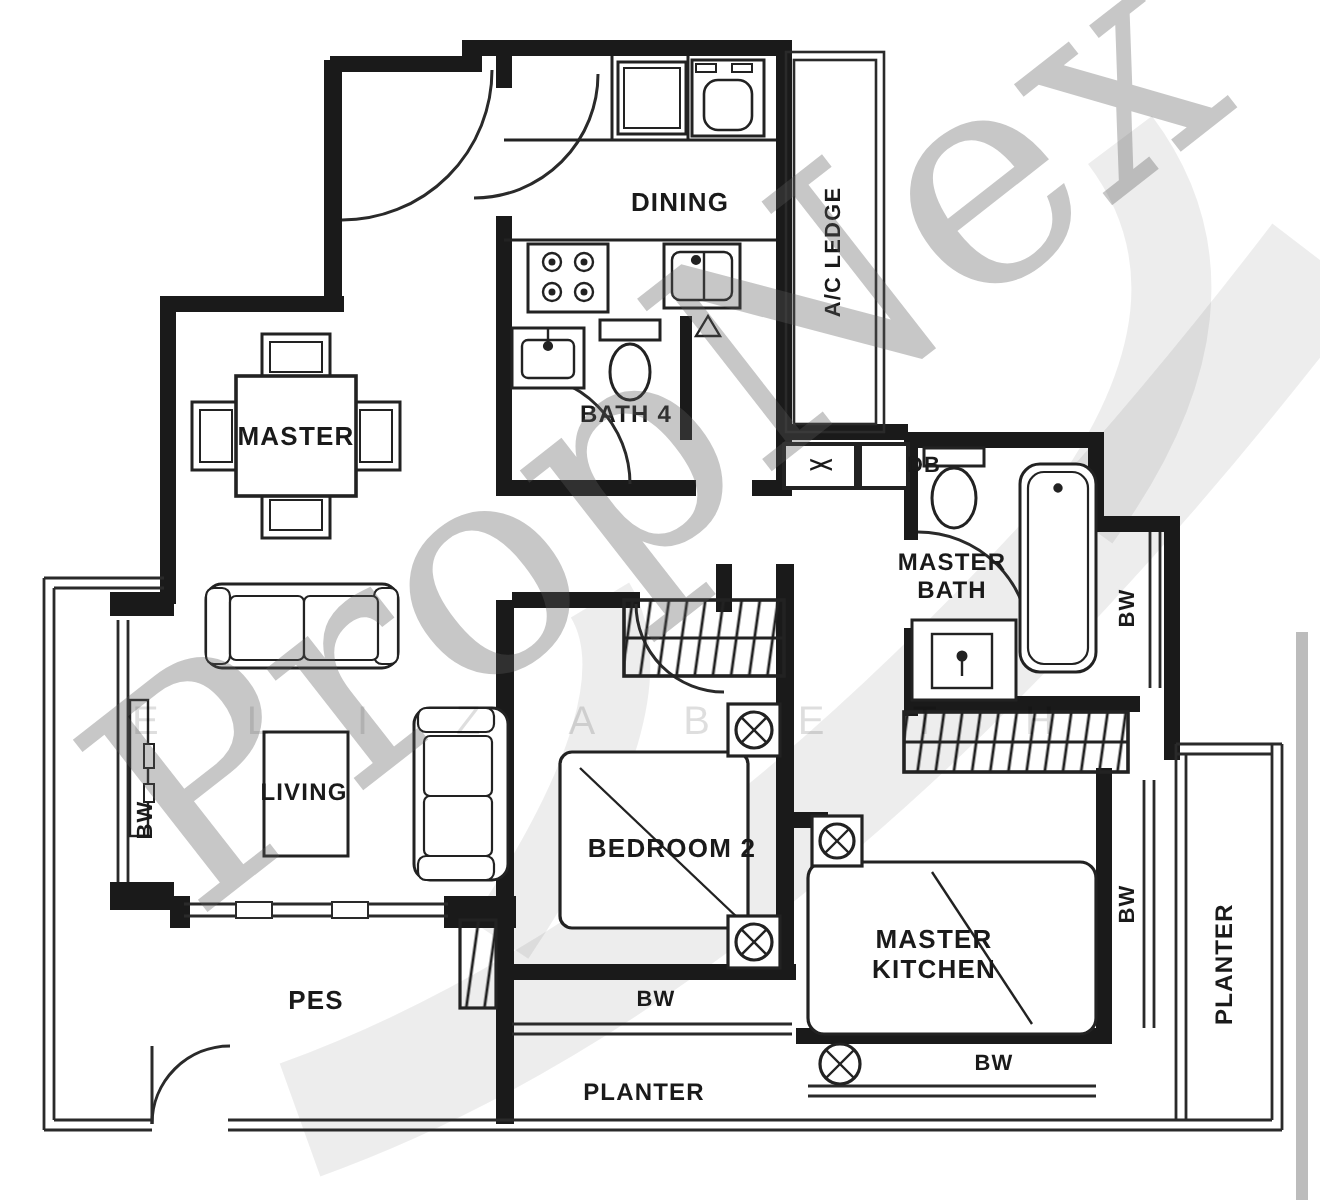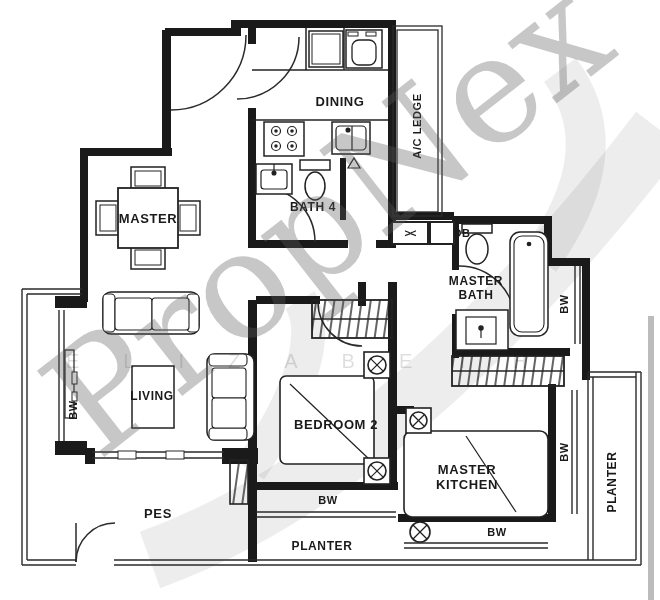--- a/index.html
+++ b/index.html
@@ -278,21 +278,21 @@
 <div class="lbl s13" style="left:340px;top:101px;">DINING</div>
 <div class="lbl s13" style="left:148px;top:218px;">MASTER</div>
 <div class="lbl" style="left:313px;top:207px;">BATH 4</div>
 <div class="lbl rot s11" style="left:417px;top:126px;">A/C LEDGE</div>
 <div class="lbl s11" style="left:462px;top:233px;">DB</div>
 <div class="sym" style="left:410px;top:233px;">&gt;&lt;</div>
 <div class="lbl wrap" style="left:476px;top:289px;width:64px;">MASTER BATH</div>
 <div class="lbl" style="left:152px;top:396px;text-align:right;">LIVING</div>
 <div class="lbl s13" style="left:336px;top:424px;text-align:right;">BEDROOM 2</div>
 <div class="lbl wrap s13" style="left:467px;top:478px;width:92px;">MASTER KITCHEN</div>
-<div class="lbl s13" style="left:158px;top:513px;">PES</div>
+<div class="lbl s13" style="left:158px;top:500px;">PES</div>
 <div class="lbl" style="left:322px;top:546px;">PLANTER</div>
 <div class="lbl rot" style="left:612px;top:482px;">PLANTER</div>
 
 <div class="lbl rot s11" style="left:73px;top:410px;">BW</div>
 <div class="lbl s11" style="left:328px;top:500px;">BW</div>
 <div class="lbl s11" style="left:497px;top:532px;">BW</div>
 <div class="lbl rot s11" style="left:564px;top:452px;">BW</div>
 <div class="lbl rot s11" style="left:564px;top:304px;">BW</div>
 
 <div class="wm-brand">PropNex</div>

